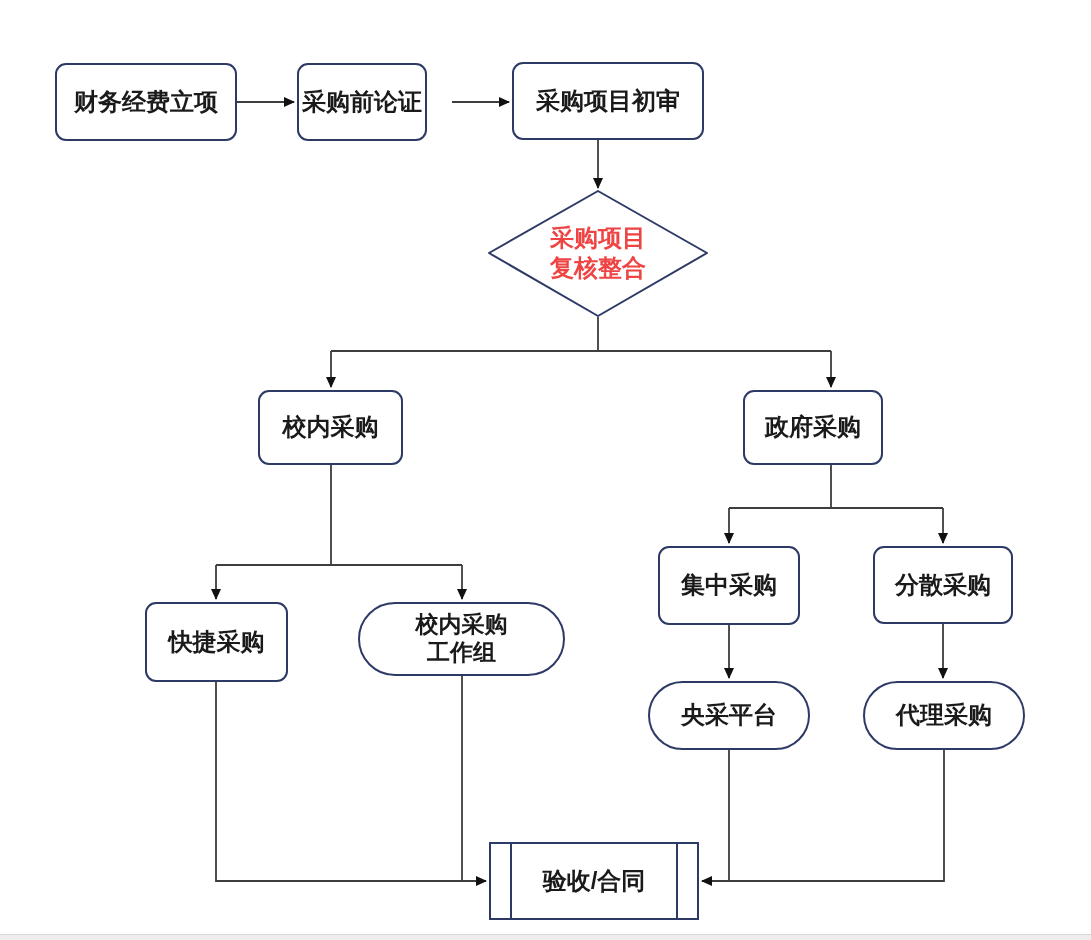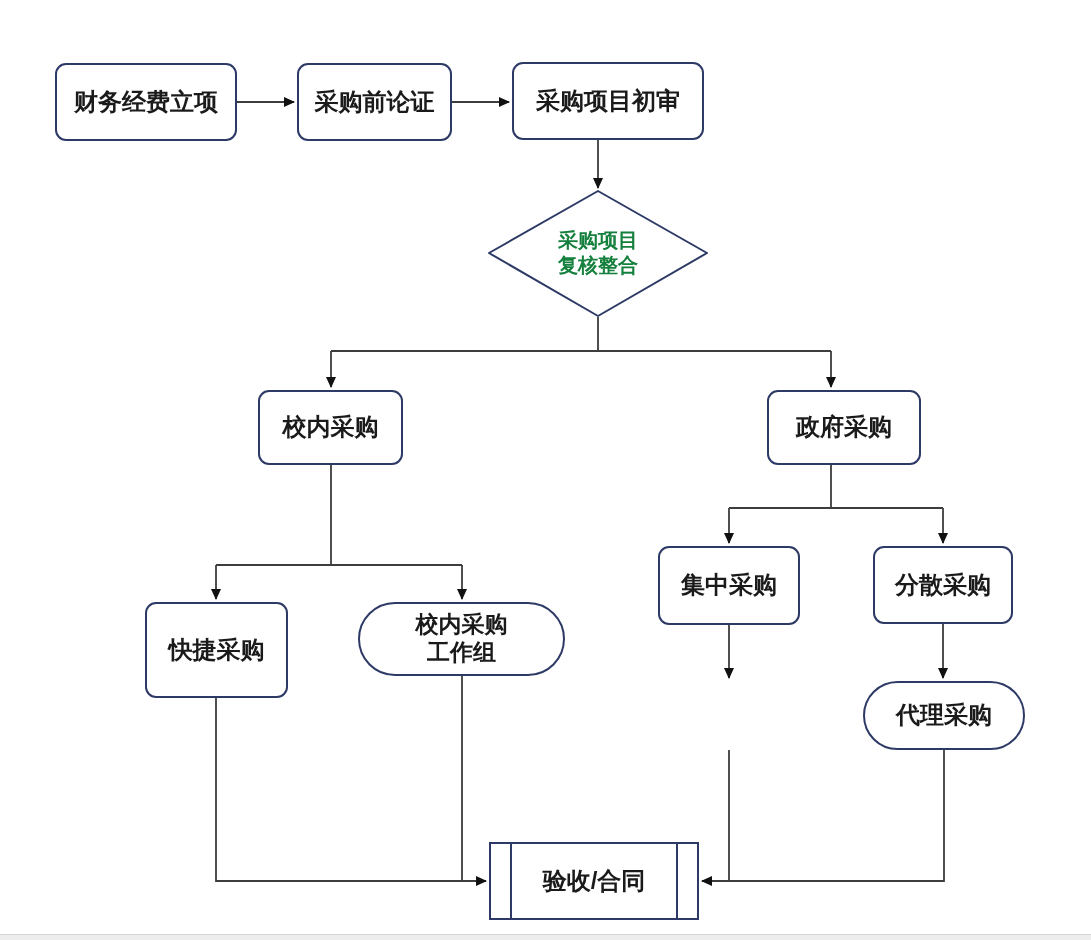--- a/index.html
+++ b/index.html
@@ -63,23 +63,23 @@
   .process::after  { right: 19px; }
   .diamond-label {
     position: absolute;
     box-sizing: border-box;
     display: flex;
     align-items: center;
     justify-content: center;
     text-align: center;
     background: transparent;
     border: none;
-    color: #15803d;
+    color: #ef4444;
     font-weight: 700;
-    font-size: 20px;
+    font-size: 24px;
     line-height: 1.25;
     white-space: pre-line;
   }
   .two-line { font-size: 23px; line-height: 1.2; }
   .bottom-bar {
     position: absolute;
     left: 0;
     top: 934px;
     width: 1091px;
     height: 6px;
@@ -117,39 +117,40 @@
     <path class="edge" marker-end="url(#arrow)" d="M729 625 V678"></path>
     <path class="edge" marker-end="url(#arrow)" d="M943 624 V678"></path>
     <path class="edge" marker-end="url(#arrow)" d="M216 682 V881 H486"></path>
     <path class="edge" marker-end="url(#arrow)" d="M944 750 V881 H702"></path>
 
     <polygon class="diamond-shape" points="598,191 707,253 598,316 489,253"></polygon>
   </svg>
 
   <div class="node rounded" style="left:55px; top:63px; width:182px; height:78px;">财务经费立项</div>
 
-  <div class="node rounded" style="left:297px; top:63px; width:155px; height:78px;">采购前论证</div>
+  <div class="node rounded" style="left:297px; top:63px; width:130px; height:78px;">采购前论证</div>
 
   <div class="node rounded" style="left:512px; top:62px; width:192px; height:78px;">采购项目初审</div>
 
   <div class="diamond-label" style="left:498px; top:213px; width:200px; height:80px;">采购项目
 复核整合</div>
 
   <div class="node rounded" style="left:258px; top:390px; width:145px; height:75px;">校内采购</div>
 
-  <div class="node rounded" style="left:767px; top:390px; width:154px; height:75px;">政府采购</div>
+  <div class="node rounded" style="left:743px; top:390px; width:140px; height:75px;">政府采购</div>
 
-  <div class="node rounded" style="left:145px; top:602px; width:143px; height:96px;">快捷采购</div>
+  <div class="node rounded" style="left:145px; top:602px; width:143px; height:80px;">快捷采购</div>
 
   <div class="node stadium two-line" style="left:358px; top:602px; width:207px; height:74px;">校内采购
 工作组</div>
 
   <div class="node rounded" style="left:873px; top:546px; width:140px; height:78px;">分散采购</div>
 
   <div class="node rounded" style="left:658px; top:546px; width:142px; height:79px;">集中采购</div>
 
+  <div class="node stadium" style="left:648px; top:681px; width:162px; height:69px;">央采平台</div>
 
   <div class="node process" style="left:489px; top:842px; width:210px; height:78px;">验收/合同</div>
 
   <div class="node stadium" style="left:863px; top:681px; width:162px; height:69px;">代理采购</div>
 
   <div class="bottom-bar"></div>
 </div>
 
 </body></html>

